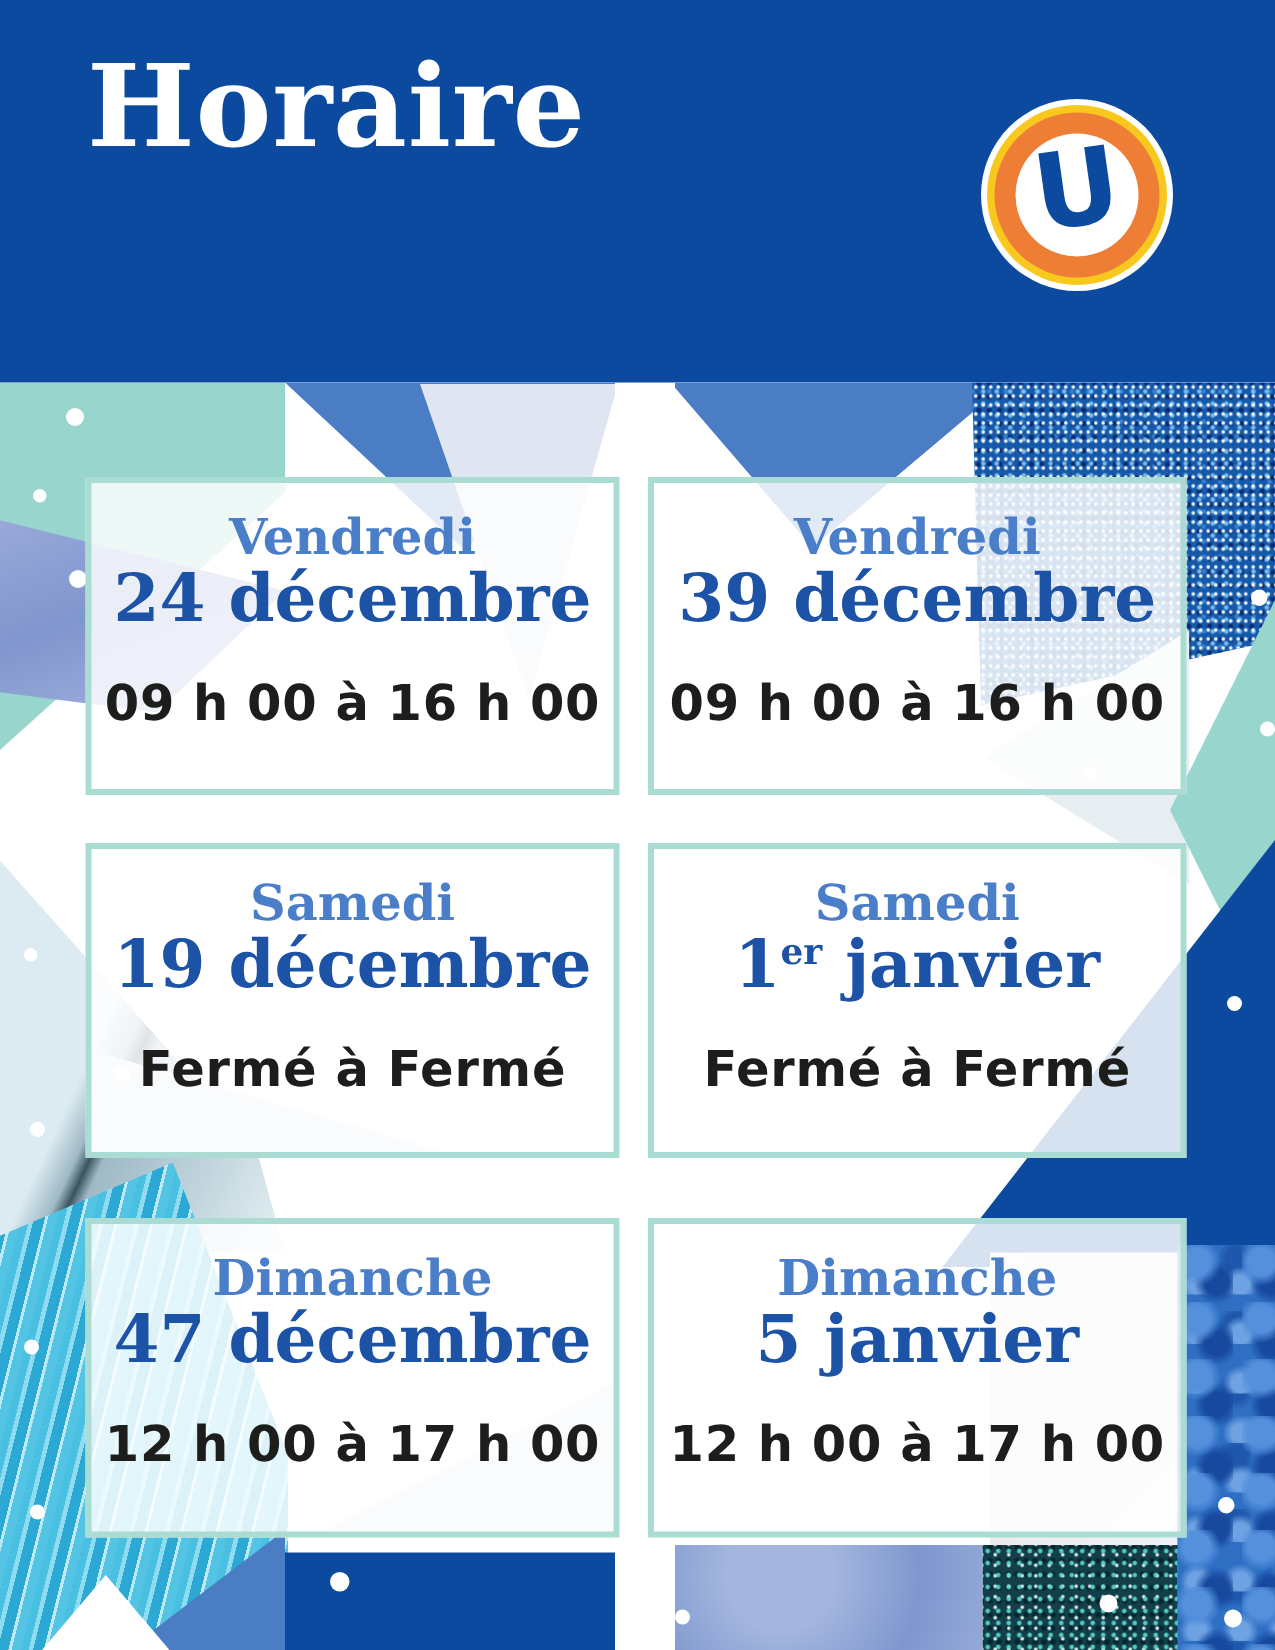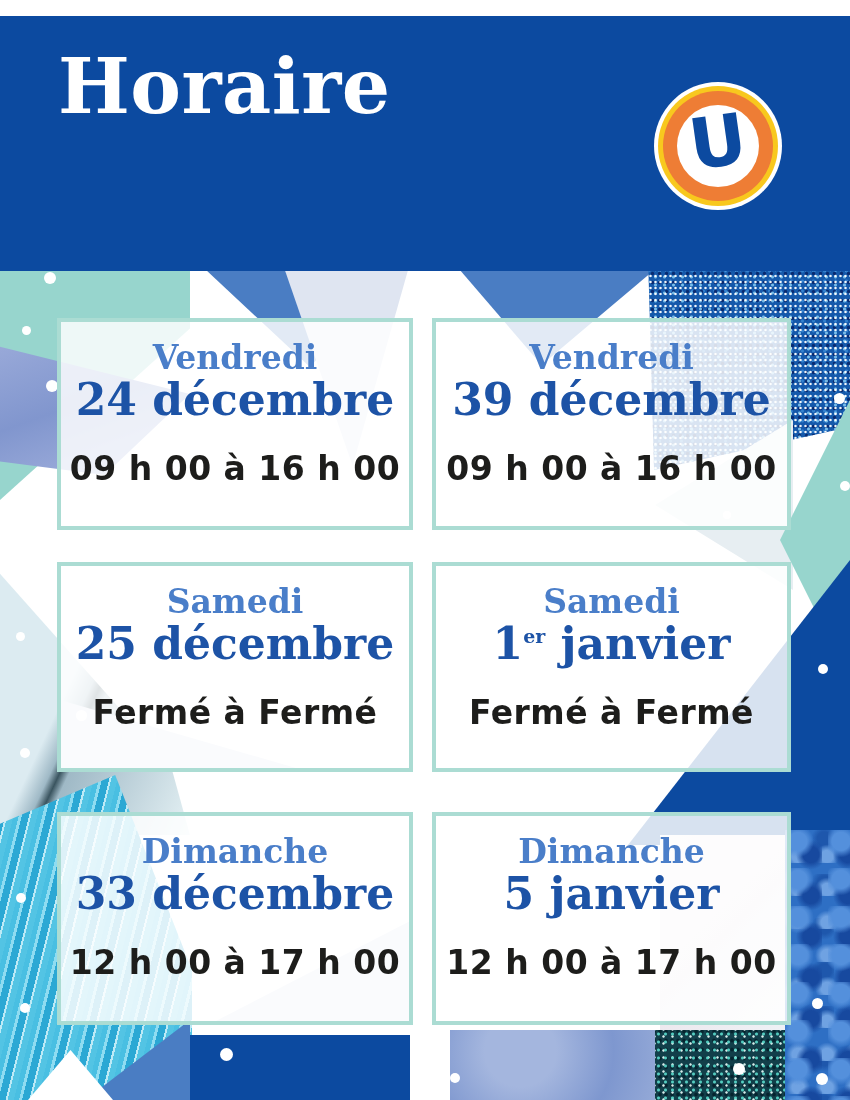--- a/index.html
+++ b/index.html
@@ -1,19 +1,19 @@
 <!DOCTYPE html>
 <html style="--header-blue: #0C4AA0; --medium-blue: #4A7DC3; --day-blue: #4A7EC9; --date-blue: #1D53A6; --hours-black: #1D1D1B; --teal: #97D5CD; --card-border: #ABDCD3; --lavender: #DFE5F1; --logo-orange: #EE7D35; --logo-yellow: #F8C81E;"><head>
 <meta charset="utf-8">
 <style>
   html,body{margin:0;padding:0;background:#fff;}
   #poster{position:relative;width:850px;height:1100px;overflow:hidden;background:#fff;
           font-family:"DejaVu Serif", serif;}
   
-  .header{position:absolute;left:0;top:16px;width:850px;height:255px;
+  .header{position:absolute;left:0;top:0;width:850px;height:255px;
           background:var(--header-blue,#0C4AA0);}
   .title{position:absolute;left:58px;top:30px;color:#fff;font-weight:bold;
          font-size:76px;line-height:1.07;letter-spacing:.5px;}
   
   .logo{position:absolute;left:654px;top:66px;width:128px;height:128px;border-radius:50%;
         background:#fff;}
   .logo .ring-yellow{position:absolute;inset:4px;border-radius:50%;background:var(--logo-yellow,#F8C81E);}
   .logo .ring-orange{position:absolute;inset:9px;border-radius:50%;background:var(--logo-orange,#EE7D35);}
   .logo .inner{position:absolute;inset:23px;border-radius:50%;background:#fff;
                display:flex;align-items:center;justify-content:center;}
@@ -58,21 +58,21 @@
         text-align:center;}
   .pos-0{left:57px;top:318px;width:356px;height:212px;}
   .pos-1{left:432px;top:318px;width:359px;height:212px;}
   .pos-2{left:57px;top:562px;width:356px;height:210px;}
   .pos-3{left:432px;top:562px;width:359px;height:210px;}
   .pos-4{left:57px;top:812px;width:356px;height:213px;}
   .pos-5{left:432px;top:812px;width:359px;height:213px;}
   .day{margin-top:18px;font-weight:bold;font-size:33px;line-height:1.1;
        color:var(--day-blue,#4A7EC9);}
   .date{font-weight:bold;font-size:44px;line-height:1.1;color:var(--date-blue,#1D53A6);}
-  .date sup{font-size:19px;}
+  .date sup{font-size:24px;}
   .hours{margin-top:24px;font-family:"DejaVu Sans",sans-serif;font-weight:bold;
          font-size:33px;letter-spacing:.5px;color:var(--hours-black,#1D1D1B);}
 </style>
 </head>
 <body>
 
 <div id="poster">
 
   <div class="shape teal" style="left:0;top:255px;width:190px;height:245px;clip-path:polygon(0 0,100% 0,100% 30%,0 100%);"></div>
   <div class="shape mblue" style="left:190px;top:255px;width:222px;height:112px;clip-path:polygon(0 0,100% 0,54% 100%);"></div>
@@ -137,33 +137,33 @@
   </div>
 
   <div class="card pos-1">
     <div class="day">Vendredi</div>
     <div class="date"><span>39 décembre</span></div>
     <div class="hours">09 h 00 à 16 h 00</div>
   </div>
 
   <div class="card pos-2">
     <div class="day">Samedi</div>
-    <div class="date"><span>25 décembre</span></div>
+    <div class="date"><span>19 décembre</span></div>
     <div class="hours">Fermé à Fermé</div>
   </div>
 
   <div class="card pos-3">
     <div class="day">Samedi</div>
     <div class="date"><span>1</span><sup>er</sup><span> janvier</span></div>
     <div class="hours">Fermé à Fermé</div>
   </div>
 
   <div class="card pos-4">
     <div class="day">Dimanche</div>
-    <div class="date"><span>33 décembre</span></div>
+    <div class="date"><span>47 décembre</span></div>
     <div class="hours">12 h 00 à 17 h 00</div>
   </div>
 
   <div class="card pos-5">
     <div class="day">Dimanche</div>
     <div class="date"><span>5 janvier</span></div>
     <div class="hours">12 h 00 à 17 h 00</div>
   </div>
 </div>
 

